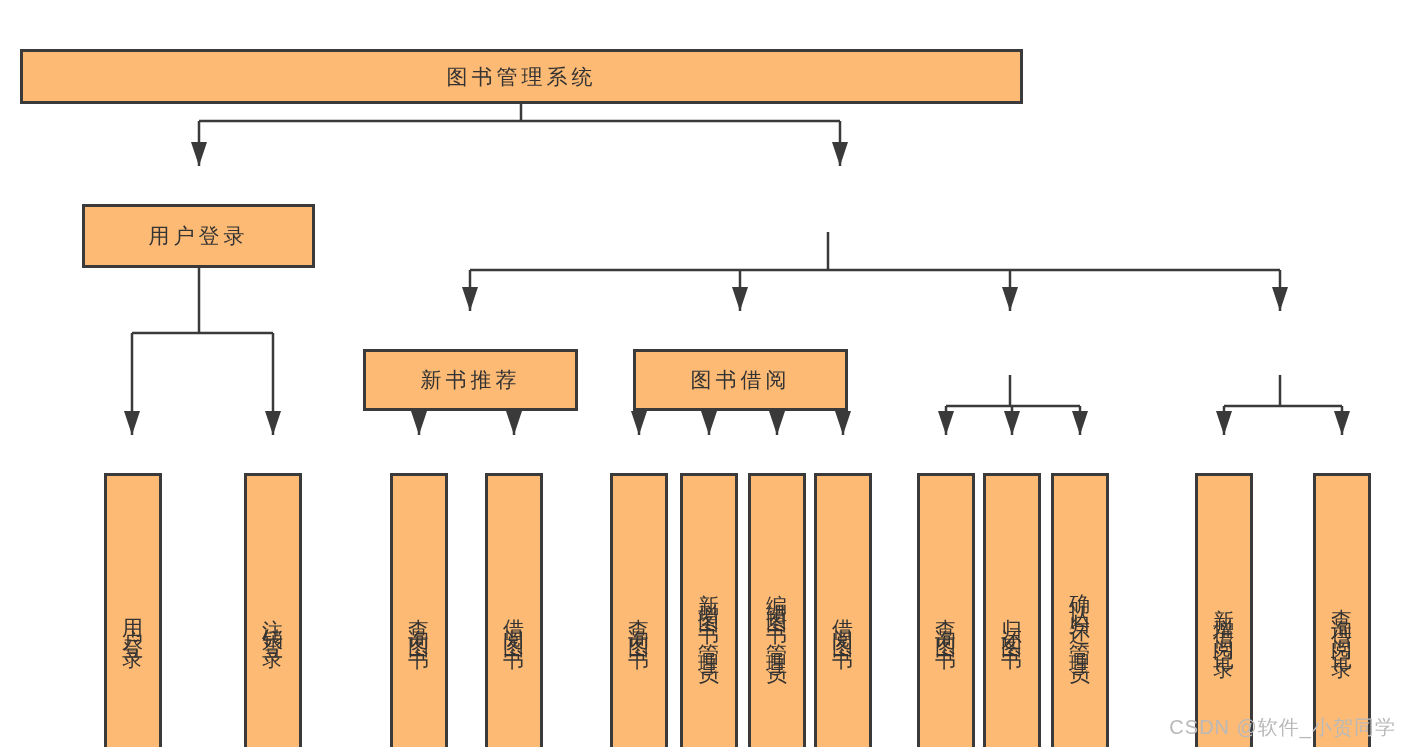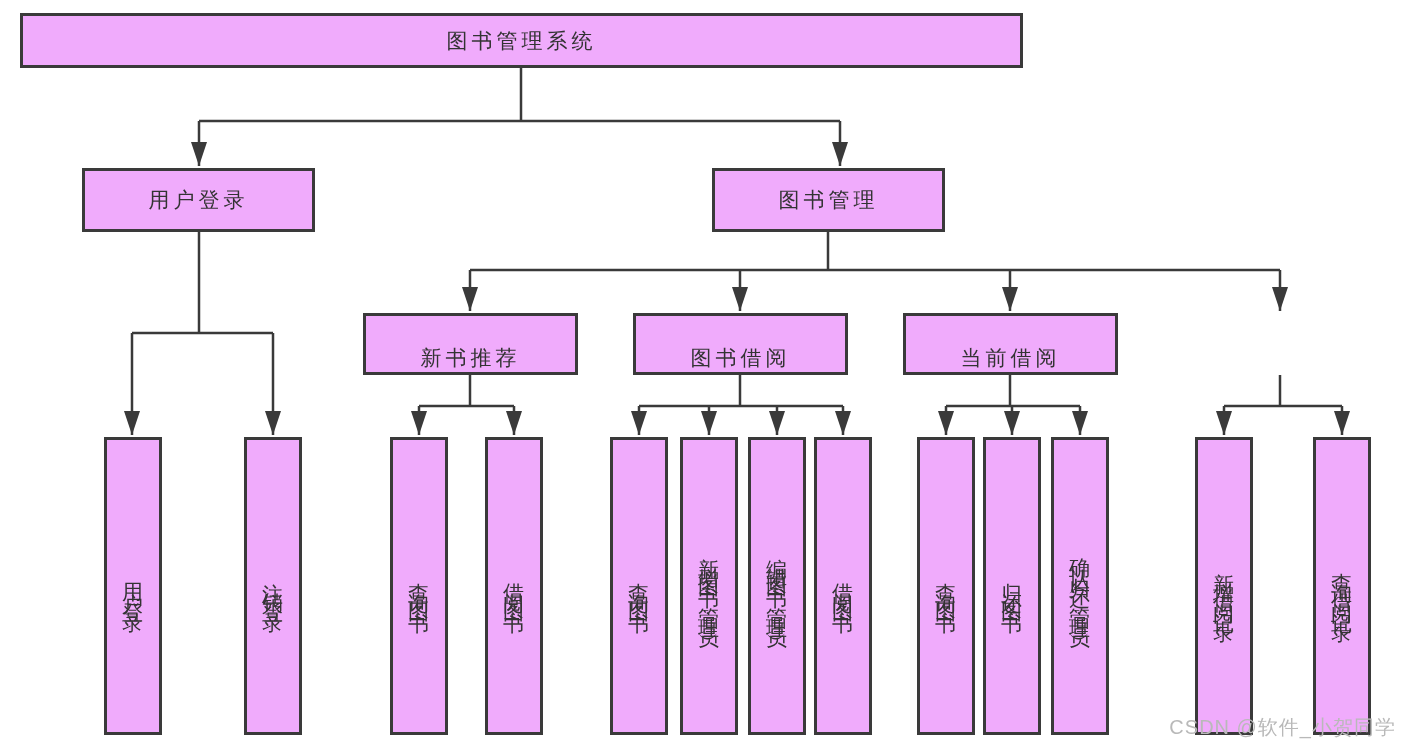--- a/index.html
+++ b/index.html
@@ -8,31 +8,32 @@
     width:1405px;height:747px;
     background:#ffffff;
     font-family:"Liberation Sans",sans-serif;
     overflow:hidden;
   }
   .lines{position:absolute;left:0;top:0;width:1405px;height:747px;}
   .node{
     position:absolute;
     box-sizing:border-box;
     border:3px solid #3a3a3a;
-    background:#f0abfc;
+    background:#fdba74;
     display:flex;align-items:center;justify-content:center;
     color:#333333;
+    margin-top:36px;
   }
   .h-node span{
     font-size:21px;letter-spacing:4px;color:#333333;white-space:nowrap;
   }
   .root{left:20px;top:13px;width:1003px;height:55px;}
   .l2a{left:82px;top:168px;width:233px;height:64px;}
   .l2b{left:712px;top:168px;width:233px;height:64px;}
-  .l3{top:313px;width:215px;height:62px;align-items:flex-end;}
+  .l3{top:313px;width:215px;height:62px;}
   .l3a{left:363px;} .l3b{left:633px;} .l3c{left:903px;} .l3d{left:1173px;}
   .leaf{top:437px;width:58px;height:298px;}
   .leaf span{
     writing-mode:vertical-rl;
     font-size:21px;letter-spacing:10px;line-height:1.1;
     color:#333333;
   }
   .lf1{left:104px;} .lf2{left:244px;} .lf3{left:390px;} .lf4{left:485px;}
   .lf5{left:610px;} .lf6{left:680px;} .lf7{left:748px;} .lf8{left:814px;}
   .lf9{left:917px;} .lf10{left:983px;} .lf11{left:1051px;}
@@ -98,32 +99,26 @@
     </g>
   </svg>
 
   <div class="node h-node root">
     <span>图书管理系统</span>
   </div>
 
   <div class="node h-node l2a">
     <span>用户登录</span>
   </div>
-  <div class="node h-node l2b">
-    <span>图书管理</span>
-  </div>
 
   <div class="node h-node l3 l3a">
     <span>新书推荐</span>
   </div>
   <div class="node h-node l3 l3b">
     <span>图书借阅</span>
-  </div>
-  <div class="node h-node l3 l3c">
-    <span>当前借阅</span>
   </div>
 
   <div class="node leaf lf1">
     <span>用户登录</span>
   </div>
   <div class="node leaf lf2">
     <span>注销登录</span>
   </div>
   <div class="node leaf lf3">
     <span>查询图书</span>

